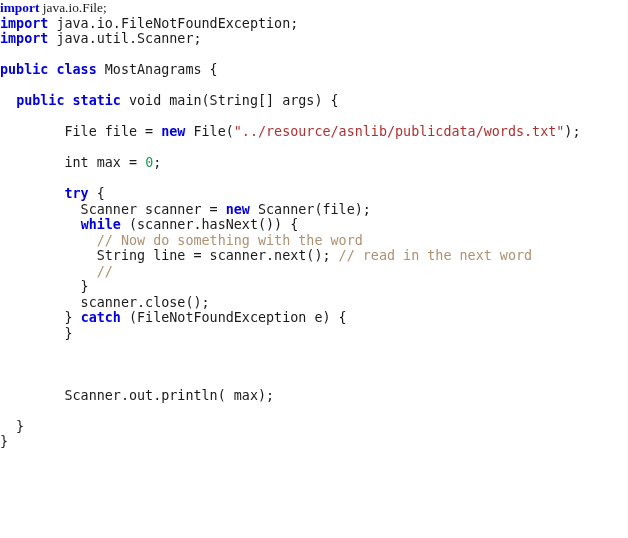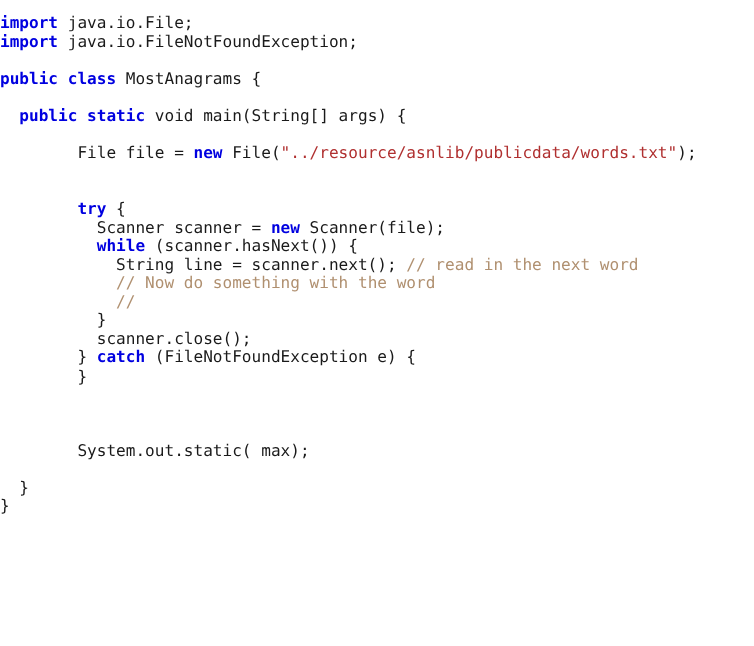--- a/index.html
+++ b/index.html
@@ -24,21 +24,22 @@
   .code-line {
     position: relative;
     height: 15.5px;
     line-height: 15.5px;
     font-size: 13.4px;
     white-space: pre;
     color: #1a1a1a;
     letter-spacing: 0px;
   }
   .code-line:first-child {
-    margin-top: 12px;
+    margin-top: 0;
+    font-family: Liberation Serif, serif;
   }
   .tok {
     white-space: pre;
   }
   .t-kw {
     color: #0000e0;
     font-weight: bold;
   }
   .t-str {
     color: #b03030;
@@ -52,38 +53,40 @@
   .t-plain {
     color: #1a1a1a;
   }
 </style>
 </head>
 <body>
 
 <div id="code-view">
     <div class="code-line"><span class="tok t-kw">import</span><span class="tok t-plain"> java.io.File;</span></div>
     <div class="code-line"><span class="tok t-kw">import</span><span class="tok t-plain"> java.io.FileNotFoundException;</span></div>
+    <div class="code-line"><span class="tok t-kw">import</span><span class="tok t-plain"> java.util.Scanner;</span></div>
     <div class="code-line">&nbsp;</div>
     <div class="code-line"><span class="tok t-kw">public class</span><span class="tok t-plain"> MostAnagrams {</span></div>
     <div class="code-line">&nbsp;</div>
     <div class="code-line"><span class="tok t-plain">  </span><span class="tok t-kw">public static</span><span class="tok t-plain"> void main(String[] args) {</span></div>
     <div class="code-line">&nbsp;</div>
     <div class="code-line"><span class="tok t-plain">        File file = </span><span class="tok t-kw">new</span><span class="tok t-plain"> File(</span><span class="tok t-str">"../resource/asnlib/publicdata/words.txt"</span><span class="tok t-plain">);</span></div>
     <div class="code-line">&nbsp;</div>
+    <div class="code-line"><span class="tok t-plain">        int max = </span><span class="tok t-num">0</span><span class="tok t-plain">;</span></div>
     <div class="code-line">&nbsp;</div>
     <div class="code-line"><span class="tok t-plain">        </span><span class="tok t-kw">try</span><span class="tok t-plain"> {</span></div>
     <div class="code-line"><span class="tok t-plain">          Scanner scanner = </span><span class="tok t-kw">new</span><span class="tok t-plain"> Scanner(file);</span></div>
     <div class="code-line"><span class="tok t-plain">          </span><span class="tok t-kw">while</span><span class="tok t-plain"> (scanner.hasNext()) {</span></div>
+    <div class="code-line"><span class="tok t-plain">            </span><span class="tok t-com">// Now do something with the word</span></div>
     <div class="code-line"><span class="tok t-plain">            String line = scanner.next(); </span><span class="tok t-com">// read in the next word</span></div>
-    <div class="code-line"><span class="tok t-plain">            </span><span class="tok t-com">// Now do something with the word</span></div>
     <div class="code-line"><span class="tok t-plain">            </span><span class="tok t-com">//</span></div>
     <div class="code-line"><span class="tok t-plain">          }</span></div>
     <div class="code-line"><span class="tok t-plain">          scanner.close();</span></div>
     <div class="code-line"><span class="tok t-plain">        } </span><span class="tok t-kw">catch</span><span class="tok t-plain"> (FileNotFoundException e) {</span></div>
     <div class="code-line"><span class="tok t-plain">        }</span></div>
     <div class="code-line">&nbsp;</div>
     <div class="code-line"><span class="tok t-plain">        </span></div>
     <div class="code-line">&nbsp;</div>
-    <div class="code-line"><span class="tok t-plain">        System.out.static( max);</span></div>
+    <div class="code-line"><span class="tok t-plain">        Scanner.out.println( max);</span></div>
     <div class="code-line">&nbsp;</div>
     <div class="code-line"><span class="tok t-plain">  }</span></div>
     <div class="code-line"><span class="tok t-plain">}</span></div>
   </div>
 
 </body></html>

